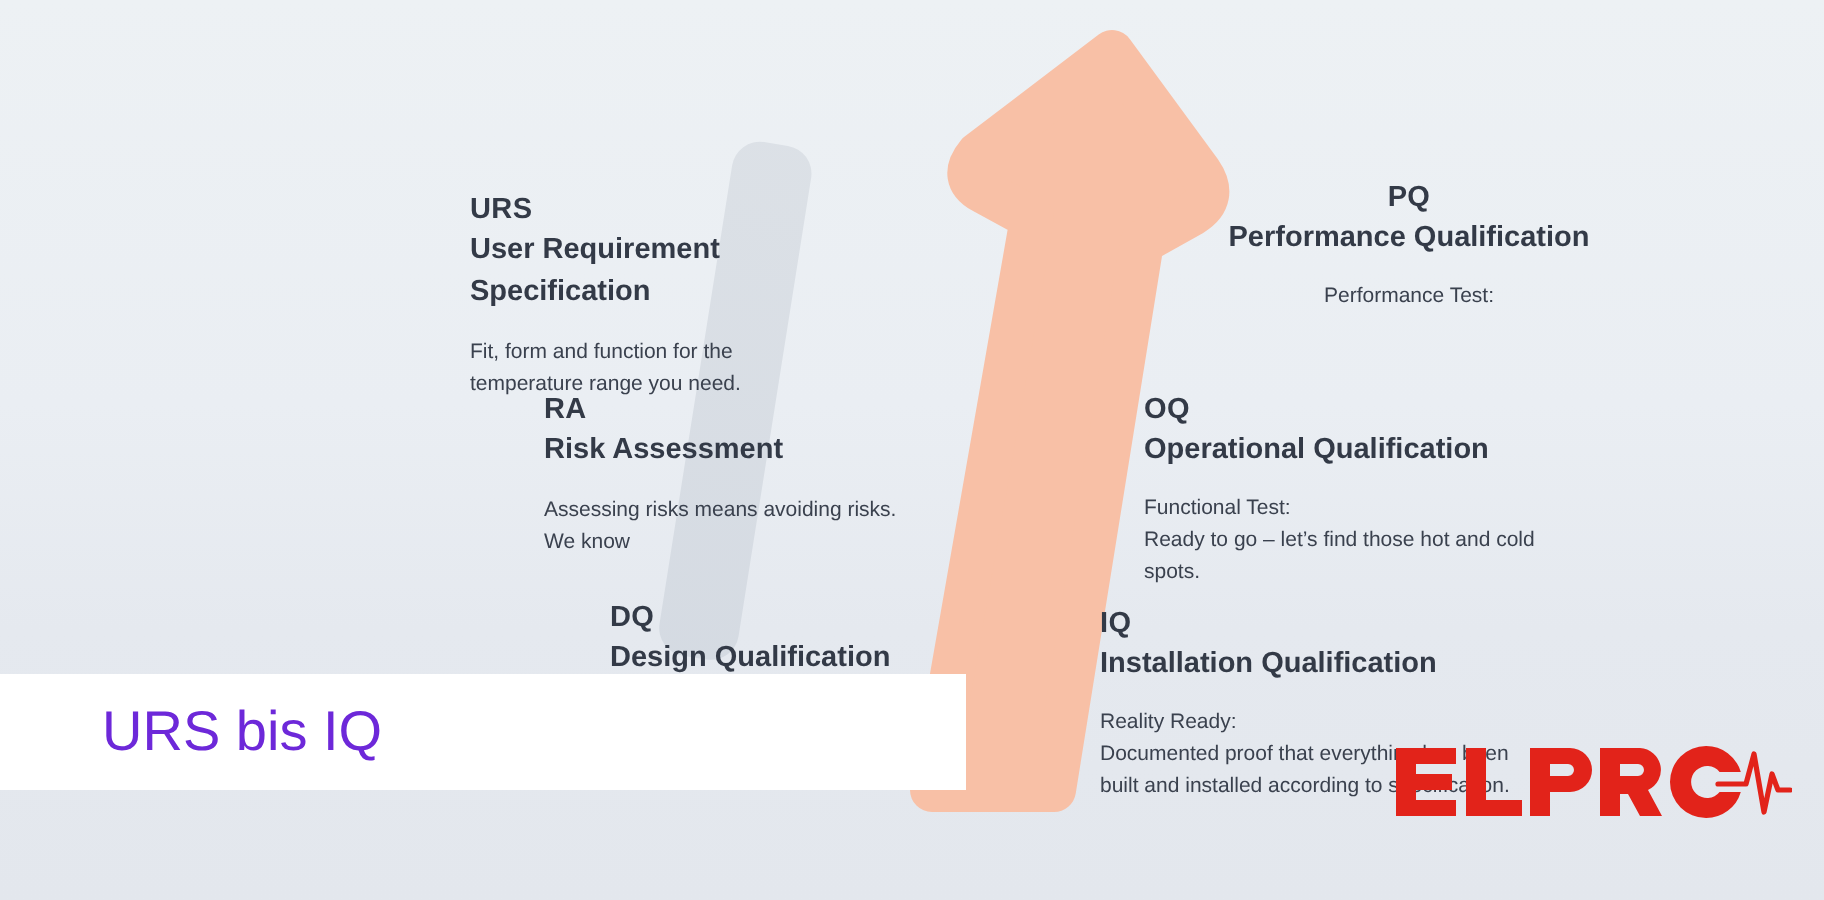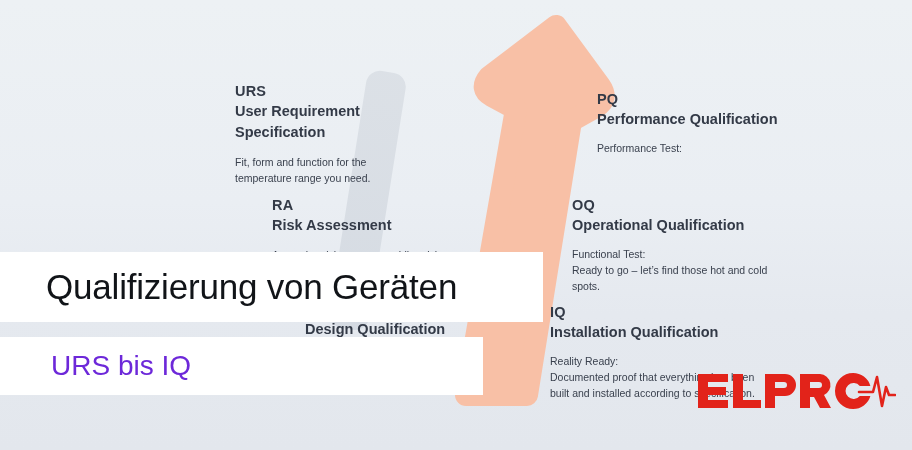--- a/index.html
+++ b/index.html
@@ -45,24 +45,24 @@
     line-height:1.45; margin-top:1px;
   }
   .lead {
     font-weight:normal; font-size:10.5px; color:#3a414e;
     margin-top:11px; line-height:1.5;
   }
   .body {
     font-size:10.5px; color:#3a414e; line-height:1.5;
   }
 
-  #block-urs { left:235px; top:82px; width:180px; }
+  #block-urs { left:235px; top:96px; width:180px; }
   #block-ra  { left:272px; top:196px; width:180px; }
   #block-dq  { left:305px; top:300px; width:180px; }
-  #block-pq  { left:597px; top:90px; width:215px; }
+  #block-pq  { left:597px; top:90px; width:215px;text-align:center; }
   #block-oq  { left:572px; top:196px; width:215px; }
   #block-iq  { left:550px; top:303px; width:215px; }
 
   
   .banner {
     position:absolute;
     background:#ffffff;
     display:flex; align-items:center;
   }
   #title-banner {
@@ -140,23 +140,20 @@
     <div class="body">Ready to go – let’s find those hot and cold spots.</div>
   </div>
 
   <div class="block" id="block-iq">
     <div class="abbr">IQ</div>
     <div class="title2">Installation Qualification</div>
     <div class="lead">Reality Ready:</div>
     <div class="body">Documented proof that everything has been built and installed according to specification.</div>
   </div>
 
-  <div class="banner" id="title-banner">
-    <div class="txt">Qualifizierung von Geräten</div>
-  </div>
 
   <div class="banner" id="subtitle-banner">
     <div class="txt">URS bis IQ</div>
   </div>
 
   <div id="logo">
     <svg width="200" height="48" viewBox="0 0 200 48" xmlns="http://www.w3.org/2000/svg">
 
       <path d="M2 6 h30 v8 h-20 v5 h18 v8 h-18 v5 h20 v8 h-30 z" fill="#e2231a"></path>
 

